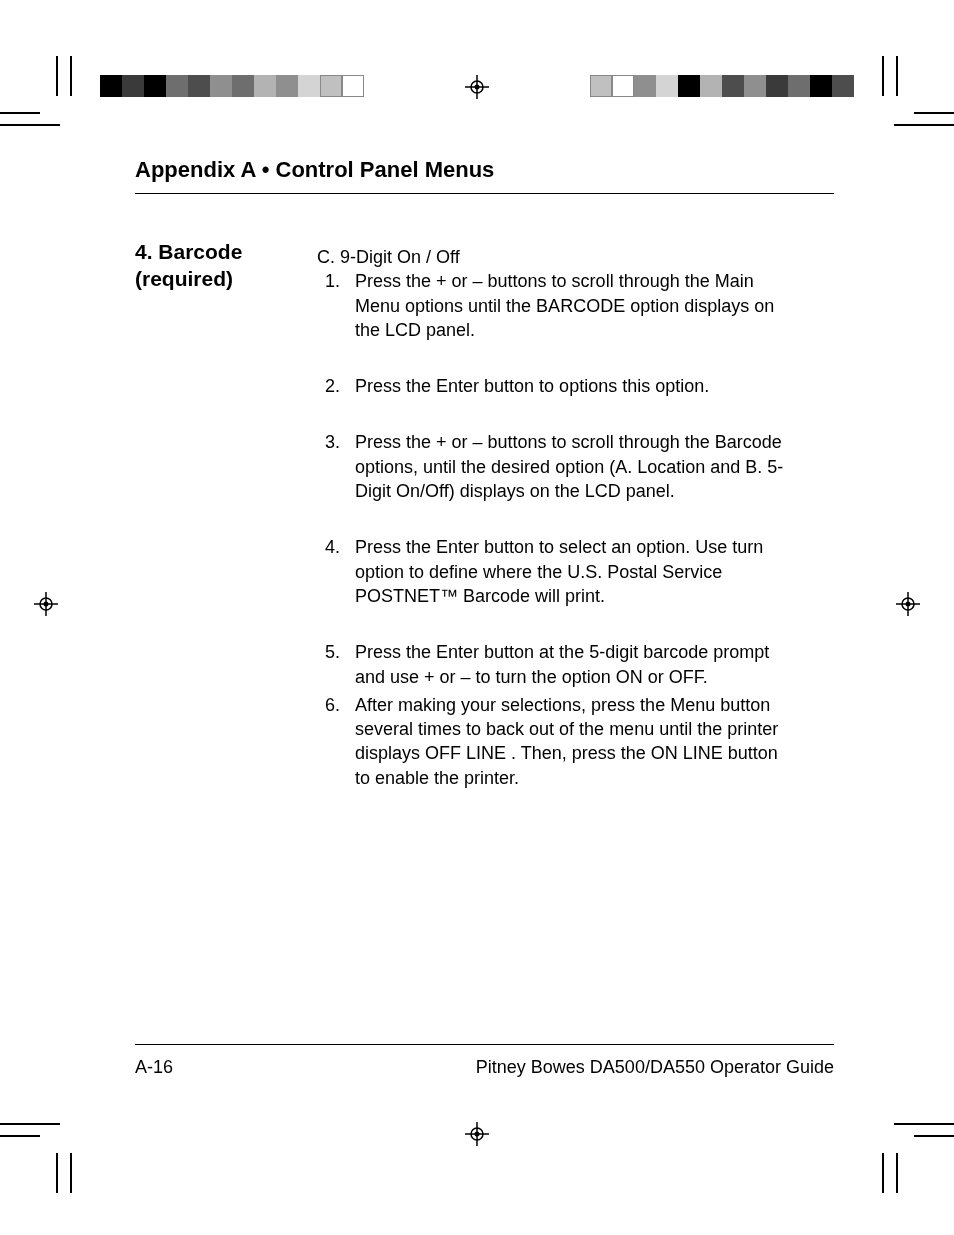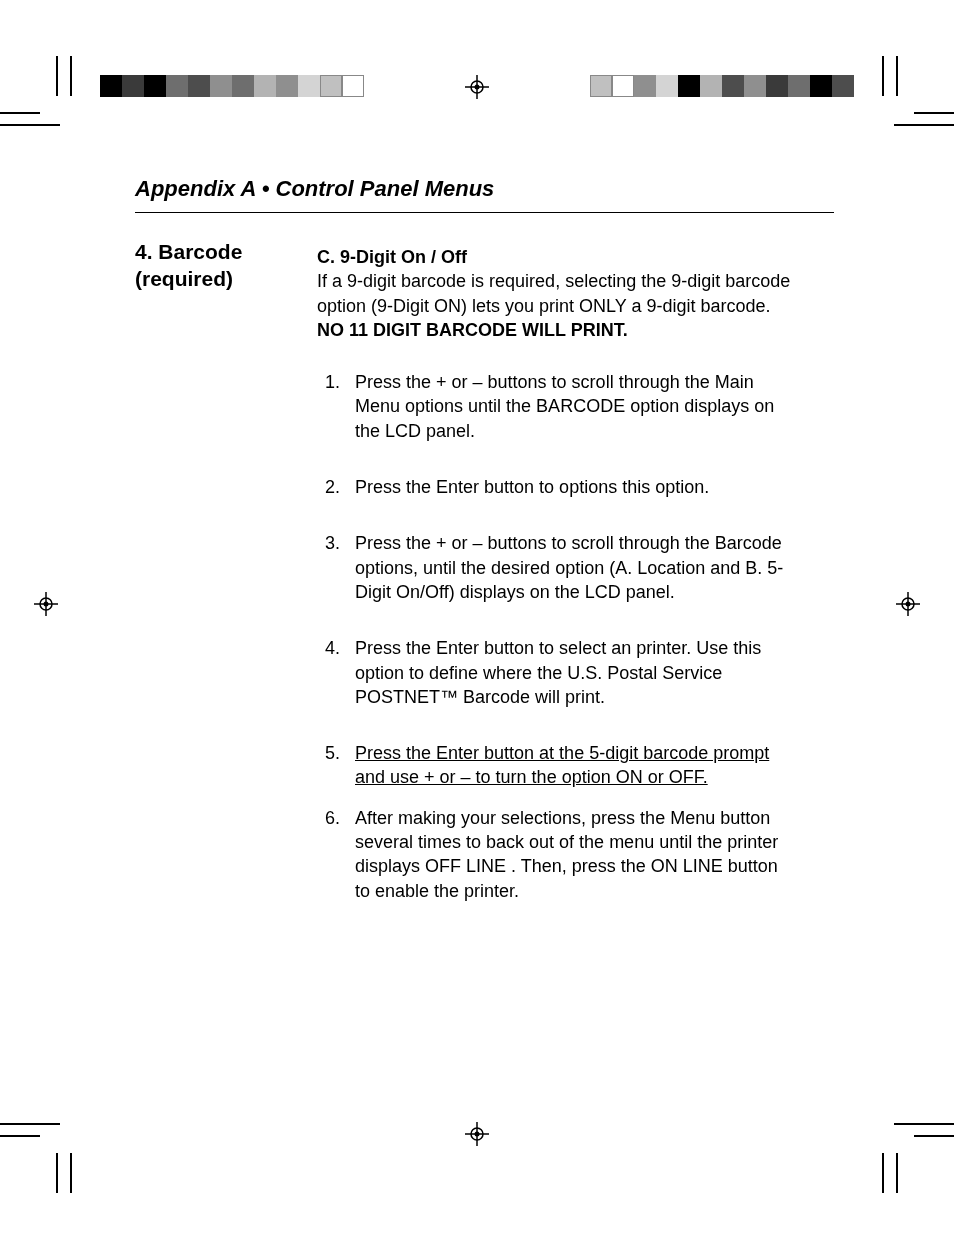--- a/index.html
+++ b/index.html
@@ -22,22 +22,21 @@
   .reg-mark { position: absolute; }
 
   
   .colorbar { position: absolute; display: flex; }
   .swatch { width: 22px; height: 22px; }
 
   .header-area {
     position: absolute;
     left: 135px;
     right: 120px;
-    top: 176px;
-    font-style: italic;
+    top: 157px;
   }
   .header-title {
     font-size: 22px;
     font-weight: bold;
   }
   .header-rule {
     border: none;
     border-top: 1.5px solid #000;
     margin-top: 10px;
   }
@@ -54,36 +53,36 @@
 
   .body-col {
     position: absolute;
     left: 317px;
     top: 245px;
     width: 475px;
     font-size: 18px;
     line-height: 1.35;
   }
   .subhead {
-    font-weight: bold;
+    font-weight: normal;
   }
   .intro-para { margin: 0 0 28px 0; }
   .intro-para .bold-inline { font-weight: bold; }
 
   ol.steps {
     list-style: decimal;
     padding-left: 0;
     margin: 0 0 0 28px;
   }
   ol.steps > li {
     padding-left: 10px;
     margin-bottom: 32px;
   }
   ol.steps > li.last { margin-bottom: 0; }
-  ol.steps > li.tight { margin-bottom: 16px; text-decoration: underline; }
+  ol.steps > li.tight { margin-bottom: 4px; }
 
   .footer-area {
     position: absolute;
     left: 135px;
     right: 120px;
     top: 1044px;
   }
   .footer-rule {
     border: none;
     border-top: 1px solid #000;
@@ -173,33 +172,37 @@
     <hr class="header-rule">
   </div>
 
   <div class="side-heading">
     <div>4.  Barcode</div>
     <div>(required)</div>
   </div>
 
   <div class="body-col">
     <div class="subhead">C.  9-Digit On / Off</div>
-    <p class="intro-para">
-      <span>If a 9-digit barcode is required, selecting the 9-digit barcode option (9-Digit ON) lets you print ONLY a 9-digit barcode. </span><span class="bold-inline">NO 11 DIGIT BARCODE WILL PRINT.</span>
-    </p>
     <ol class="steps">
       <li>Press the + or – buttons to scroll through the Main Menu options until the BARCODE option displays on the LCD panel.</li>
       <li>Press the Enter button to options this option.</li>
       <li>Press the + or – buttons to scroll through the Barcode options, until the desired option (A. Location and B. 5-Digit On/Off) displays on the LCD panel.</li>
-      <li>Press the Enter button to select an printer. Use this option to define where the U.S. Postal Service POSTNET™ Barcode will print.</li>
+      <li>Press the Enter button to select an option. Use turn option to define where the U.S. Postal Service POSTNET™ Barcode will print.</li>
       <li class="tight">Press the Enter button at the 5-digit barcode prompt and use + or – to turn the option ON or OFF.</li>
       <li class="last">After making your selections, press the Menu button several times to back out of the menu until the printer displays OFF LINE . Then, press the ON LINE button to enable the printer.</li>
     </ol>
   </div>
 
+  <div class="footer-area">
+    <hr class="footer-rule">
+    <div class="footer-line">
+      <span>A-16</span>
+      <span>Pitney Bowes DA500/DA550 Operator Guide</span>
+    </div>
+  </div>
 
   <div class="reg-mark" style="left:465px; top:1122px;">
     <svg class="reg" viewBox="0 0 24 24">
         <line x1="12" y1="0" x2="12" y2="24" stroke="#000" stroke-width="1.5"></line>
         <line x1="0" y1="12" x2="24" y2="12" stroke="#000" stroke-width="1.5"></line>
         <circle cx="12" cy="12" r="6" fill="none" stroke="#000" stroke-width="1.5"></circle>
         <circle cx="12" cy="12" r="2.5" fill="#000"></circle>
       </svg>
   </div>
 

